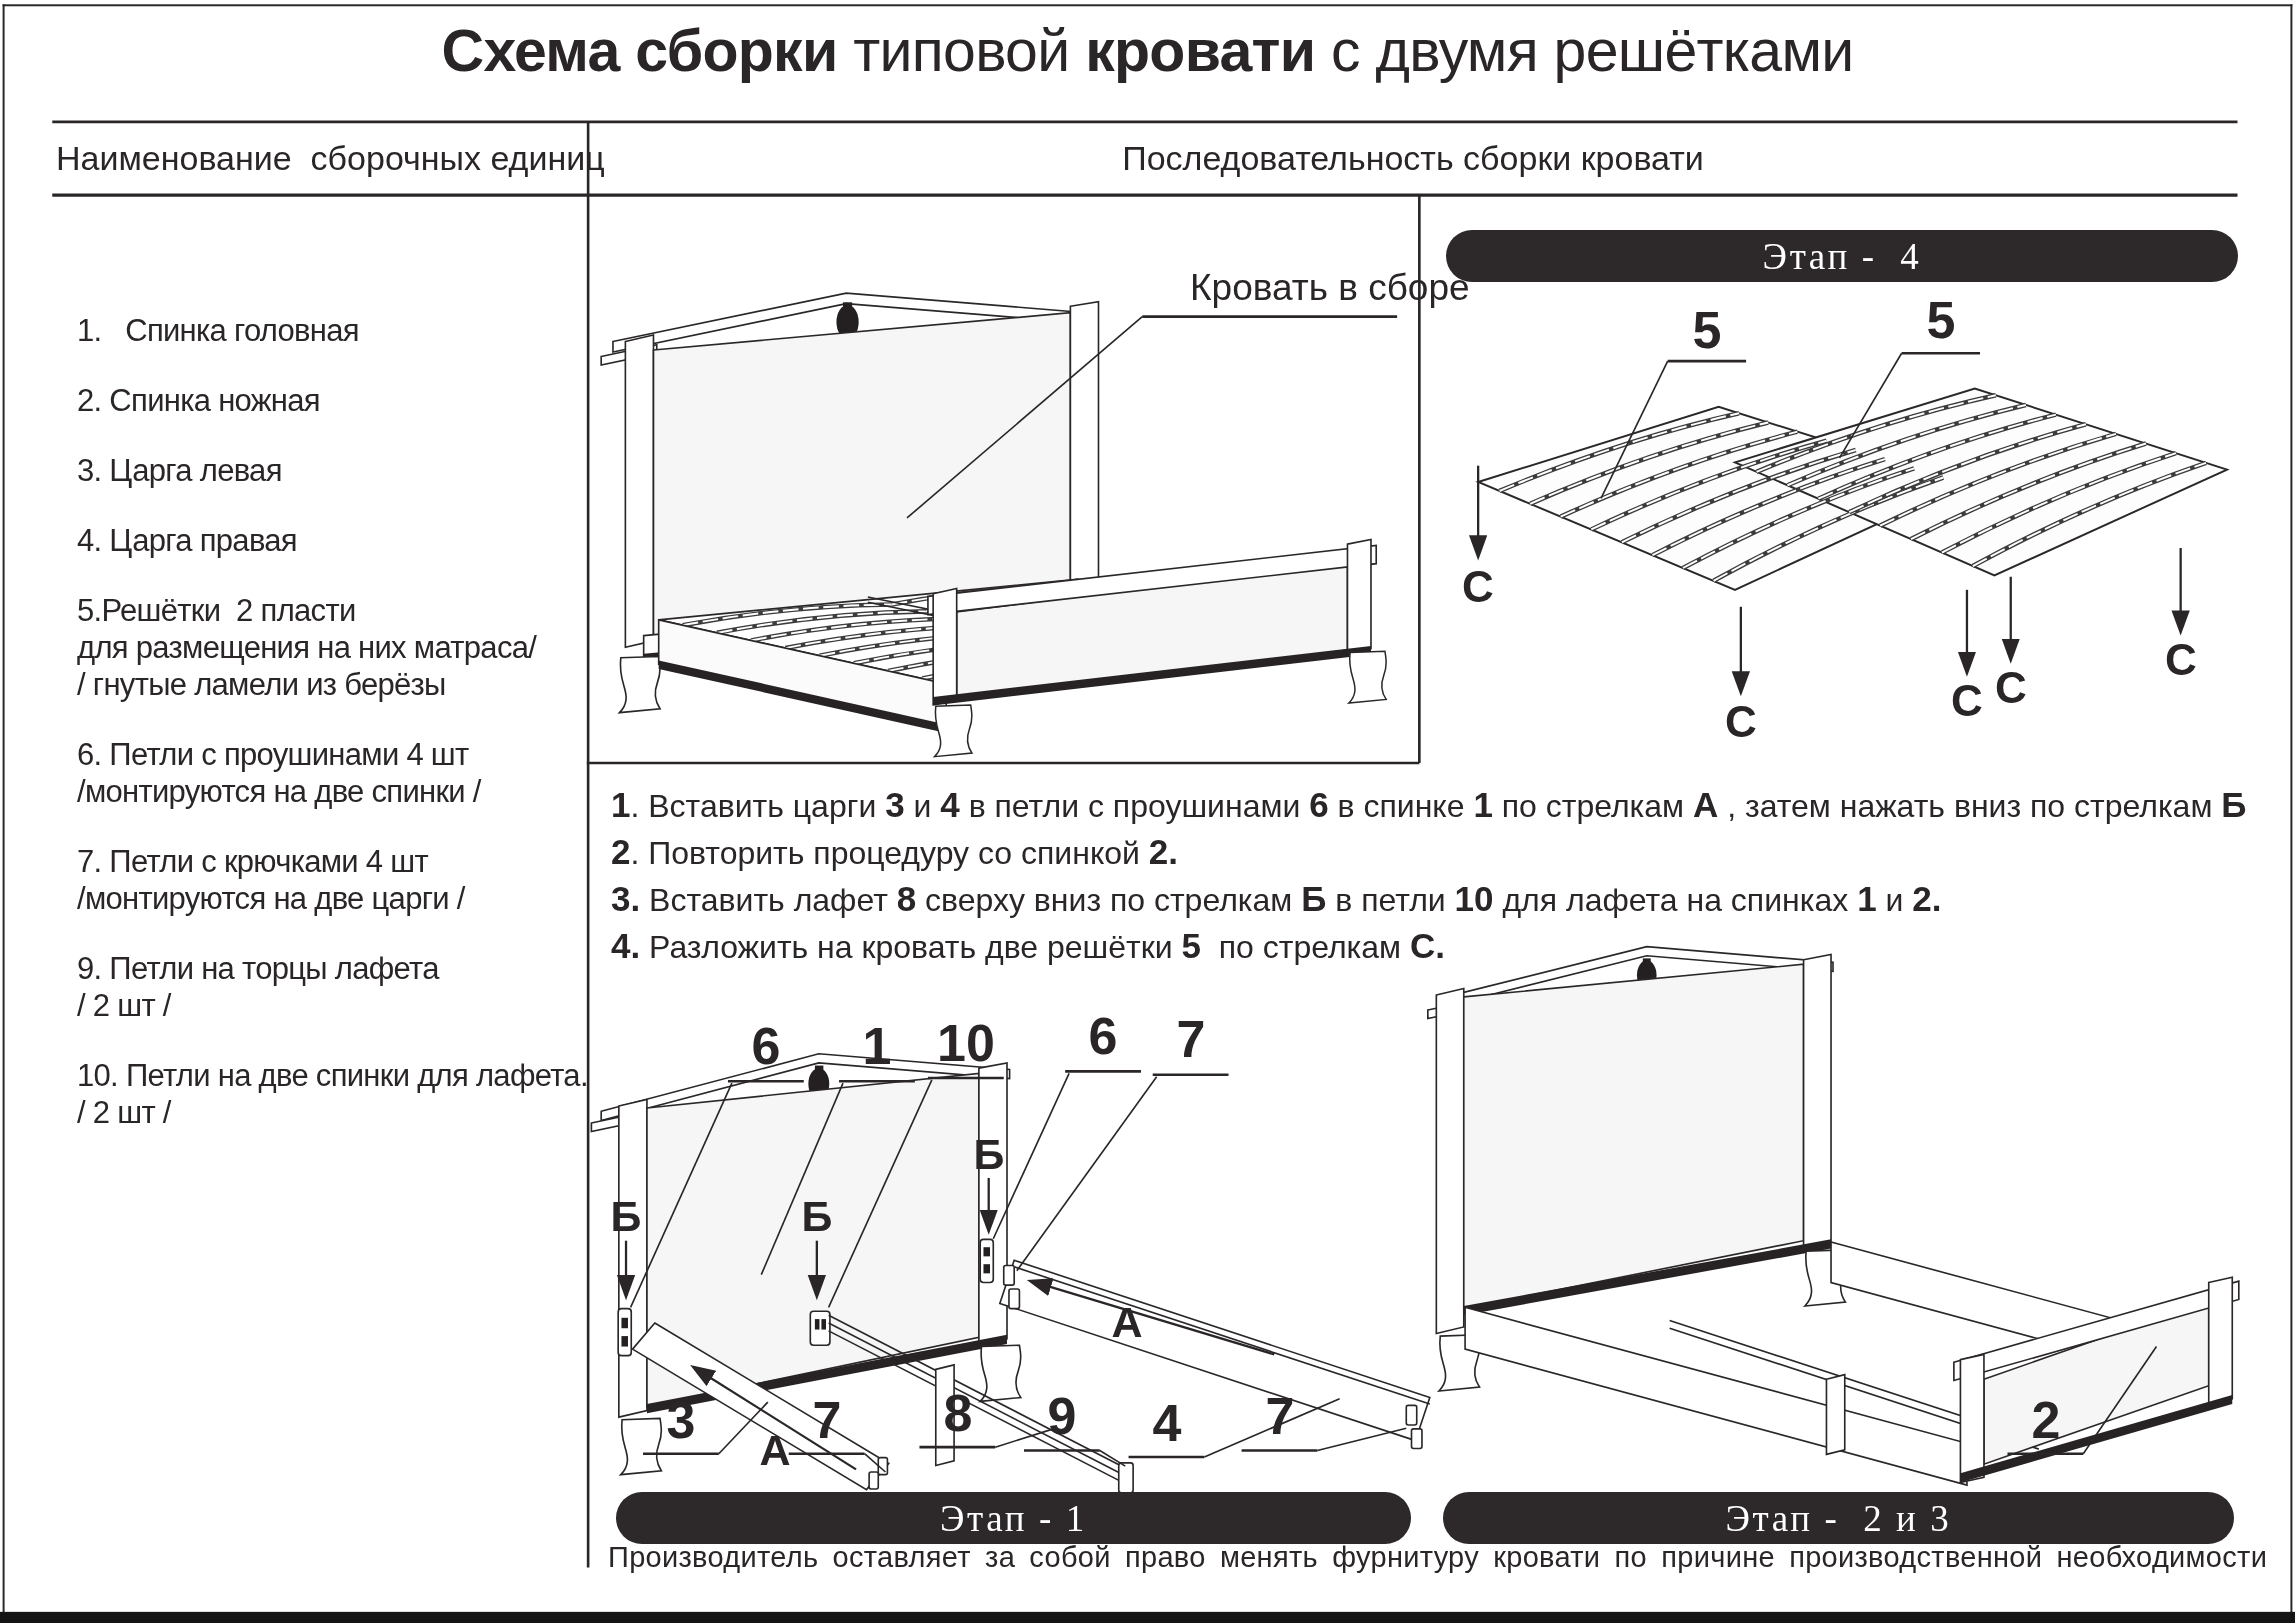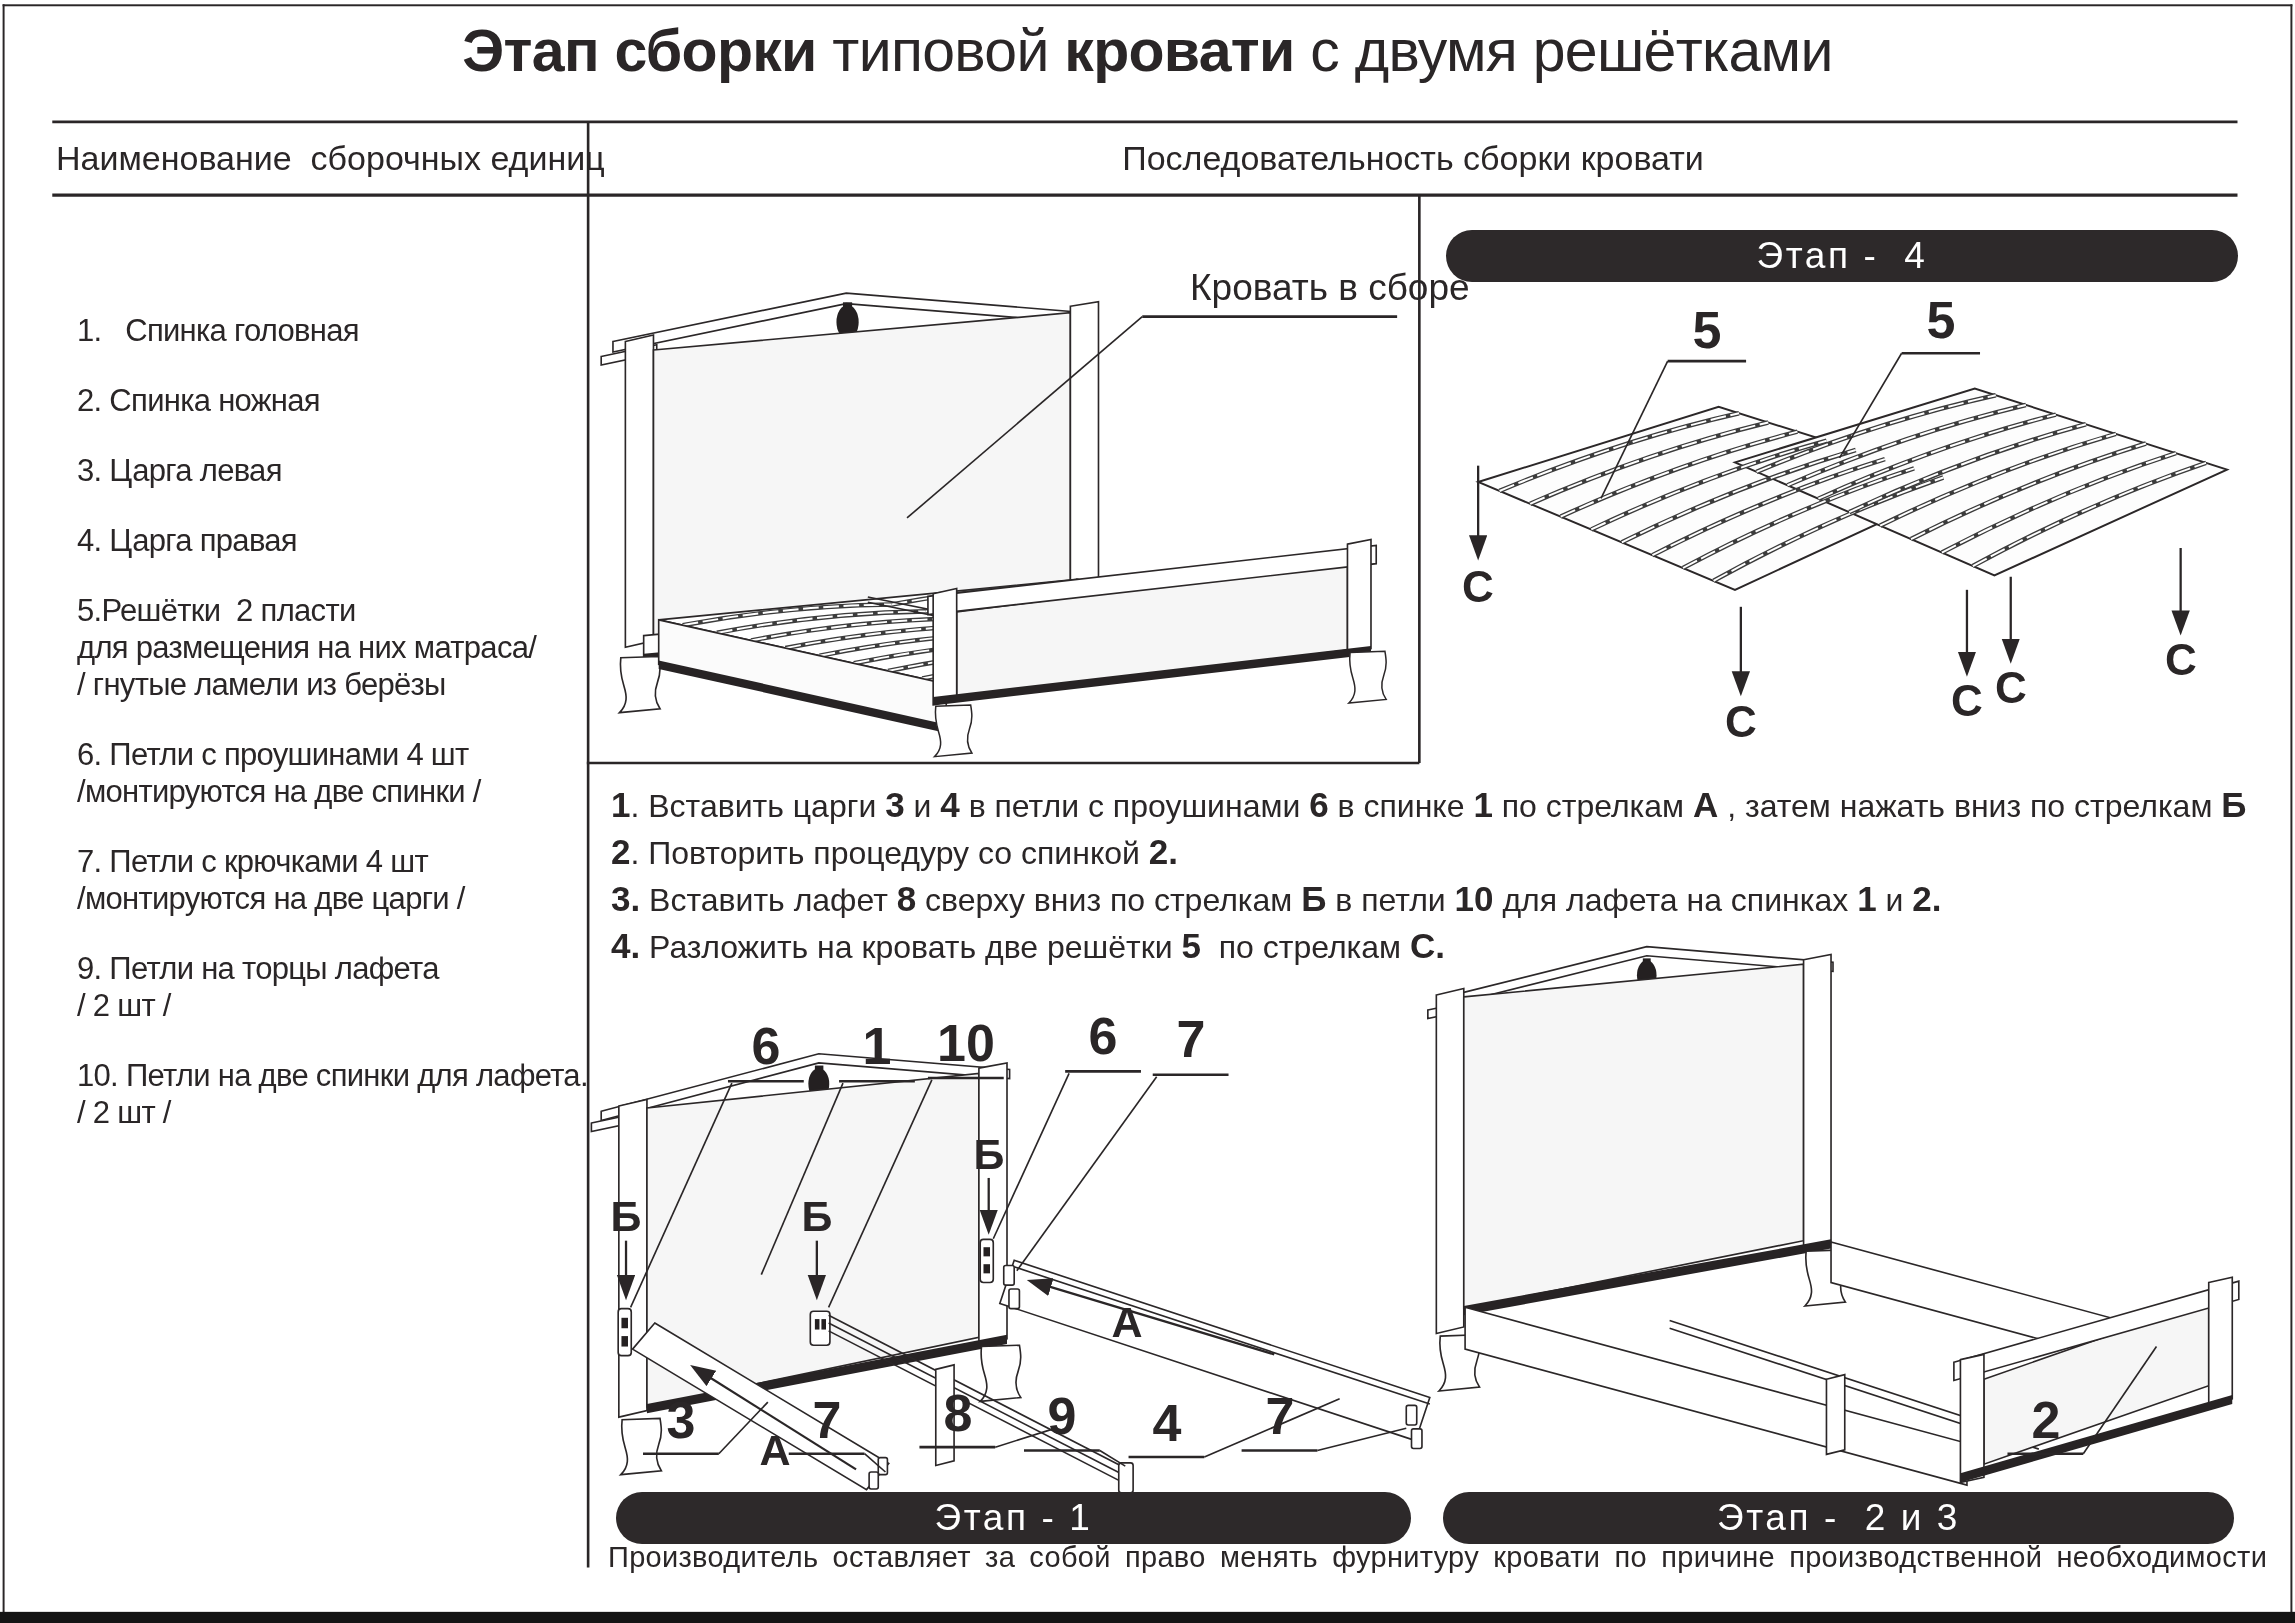--- a/index.html
+++ b/index.html
@@ -10,21 +10,21 @@
   #title .light{font-weight:400;}
   .hdr{font-size:34px;white-space:pre;text-align:center;}
   #hdrL{left:56px;top:139px;width:533px;}
   #hdrR{left:588px;top:139px;width:1650px;}
   #parts{left:77px;top:280px;width:513px;margin-top:32px;}
   .part{margin-bottom:33px;}
   .part div{font-size:31px;line-height:37px;white-space:pre;letter-spacing:-0.7px;}
   #caption{left:1145px;top:267px;font-size:37px;white-space:nowrap;margin-left:45px;}
   .stage-bar{background:#2d292a;color:#ffffff;height:52px;border-radius:27.5px;
              display:flex;align-items:center;justify-content:center;
-             font-size:37px;letter-spacing:2.6px;white-space:pre;}
+             font-size:37px;letter-spacing:2.6px;white-space:pre;font-family:Liberation Serif, serif;}
   #bar4{left:1446px;top:230px;width:792px;}
   #bar1{left:616px;top:1492px;width:795px;}
   #bar23{left:1443px;top:1492px;width:791px;}
   #instructions{left:611px;top:782px;}
   .iline{font-size:32px;line-height:46px;white-space:pre;}
   .iline .b{font-weight:700;font-size:35px;}
   #footer{left:608px;top:1541px;width:1641px;font-size:29px;word-spacing:5.9px;white-space:nowrap;letter-spacing:0.3px;}
   .ann{position:absolute;transform:translate(-50%,-50%);font-weight:700;line-height:1;}
   .ann.num{font-size:52px;}
   .ann.letter{font-size:43px;}
@@ -265,21 +265,21 @@
       <line x1="3077" y1="882" x2="3077" y2="1008" marker-end="url(#ah)"></line>
       <line x1="3337" y1="838" x2="3337" y2="965" marker-end="url(#ah)"></line>
       <line x1="958" y1="1898" x2="958" y2="1982" marker-end="url(#ah)"></line>
       <line x1="1250" y1="1898" x2="1250" y2="1982" marker-end="url(#ah)"></line>
       <line x1="1513" y1="1802" x2="1513" y2="1882" marker-end="url(#ah)"></line>
       <line x1="1310" y1="2248" x2="1062" y2="2092" marker-end="url(#ah)"></line>
       <line x1="1950" y1="2072" x2="1578" y2="1960" marker-end="url(#ah)"></line>
     </g>
   </svg>
 
-  <div id="title" class="abs"><span class="b">Этап сборки </span><span class="light">типовой </span><span class="b">кровати</span><span class="light"> с двумя решётками</span></div>
+  <div id="title" class="abs"><span class="b">Схема сборки </span><span class="light">типовой </span><span class="b">кровати</span><span class="light"> с двумя решётками</span></div>
 
   <div id="hdrL" class="abs hdr">Наименование  сборочных единиц</div>
   <div id="hdrR" class="abs hdr">Последовательность сборки кровати</div>
 
   <div id="parts" class="abs">
       <div class="part">
         <div>1.   Спинка головная</div>
       </div>
       <div class="part">
         <div>2. Спинка ножная</div>

